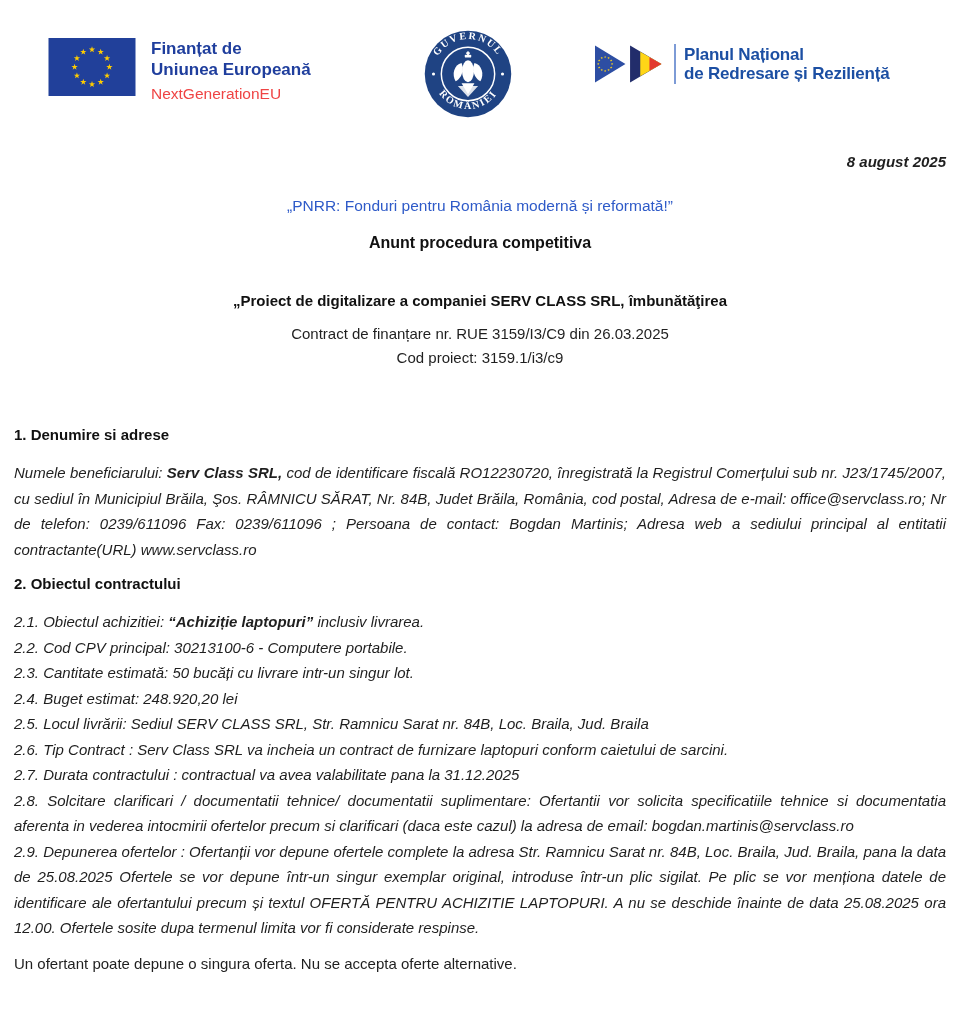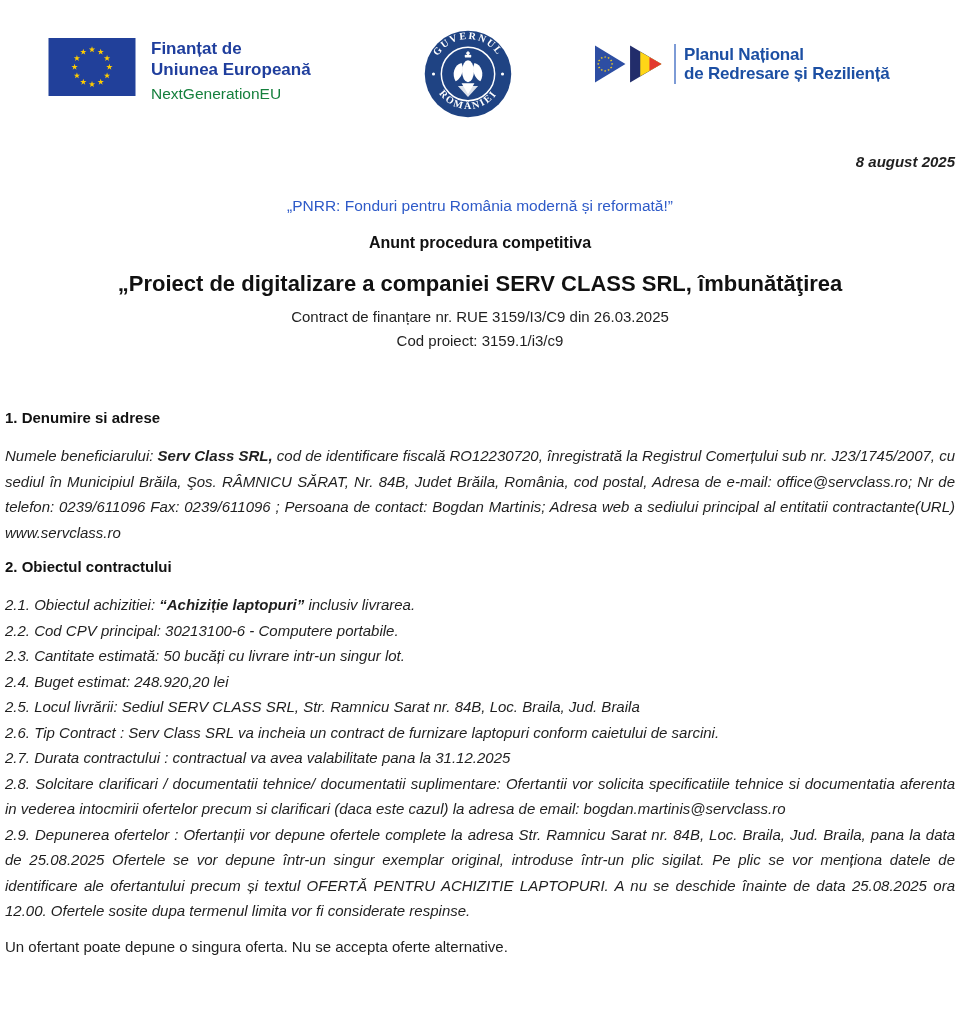--- a/index.html
+++ b/index.html
@@ -6,30 +6,30 @@
   body {
     width:960px; height:1035px; background:#ffffff;
     font-family:"Liberation Sans", sans-serif;
     color:#1f1f1f; overflow:hidden;
   }
   .header { position:relative; height:130px; }
   .eu-logo { position:absolute; left:48px; top:38px; display:flex; align-items:flex-start; }
   .eu-logo svg { display:block; }
   .eu-logo .eu-text { margin-left:15px; }
   .eu-line { font-weight:bold; color:#1f3e9d; font-size:17px; line-height:21px; }
-  .ngeu-line { color:#15803d; font-size:15.5px; line-height:18px; margin-top:5px; }
+  .ngeu-line { color:#ef4444; font-size:15.5px; line-height:18px; margin-top:5px; }
   .gov-seal { position:absolute; left:422px; top:28px; }
   .pnrr-logo { position:absolute; left:595px; top:43px; display:flex; align-items:center; }
   .pnrr-divider { width:2px; height:40px; background:#7d9bd6; margin-left:7px; }
   .pnrr-text { margin-left:8px; color:#1c4fa3; font-weight:bold; font-size:17px; line-height:19px; letter-spacing:-0.2px; }
-  .doc { padding:0 5px; }
+  .doc { padding:0 14px; }
   .date-line { text-align:right; font-weight:bold; font-style:italic; font-size:15px; line-height:20px; margin-top:22px; }
   .motto { text-align:center; color:#2e5ac8; font-size:15.5px; line-height:20px; margin-top:24px; }
   .announcement { text-align:center; font-weight:bold; font-size:16px; line-height:20px; margin-top:17px; color:#111; }
-  .project-title { text-align:center; font-weight:bold; font-size:22px; line-height:29px; margin-top:16px; color:#111; }
+  .project-title { text-align:center; font-weight:bold; font-size:15px; line-height:29px; margin-top:33px; color:#111; }
   .contract-block { text-align:center; font-size:15px; line-height:24px; margin-top:7px; }
   .section-heading { font-weight:bold; font-size:15px; line-height:20px; margin:0; color:#111; }
   .h1-heading { margin-top:55px; }
   .h2-heading { margin-top:12px; }
   .para { font-size:15px; line-height:25.5px; text-align:justify; margin:0;font-style:italic; }
   .para-first { margin-top:15px; }
   .final-note { font-size:15px; line-height:25.5px; margin-top:10px; text-align:left; }
 </style>
 </head>
 <body>

